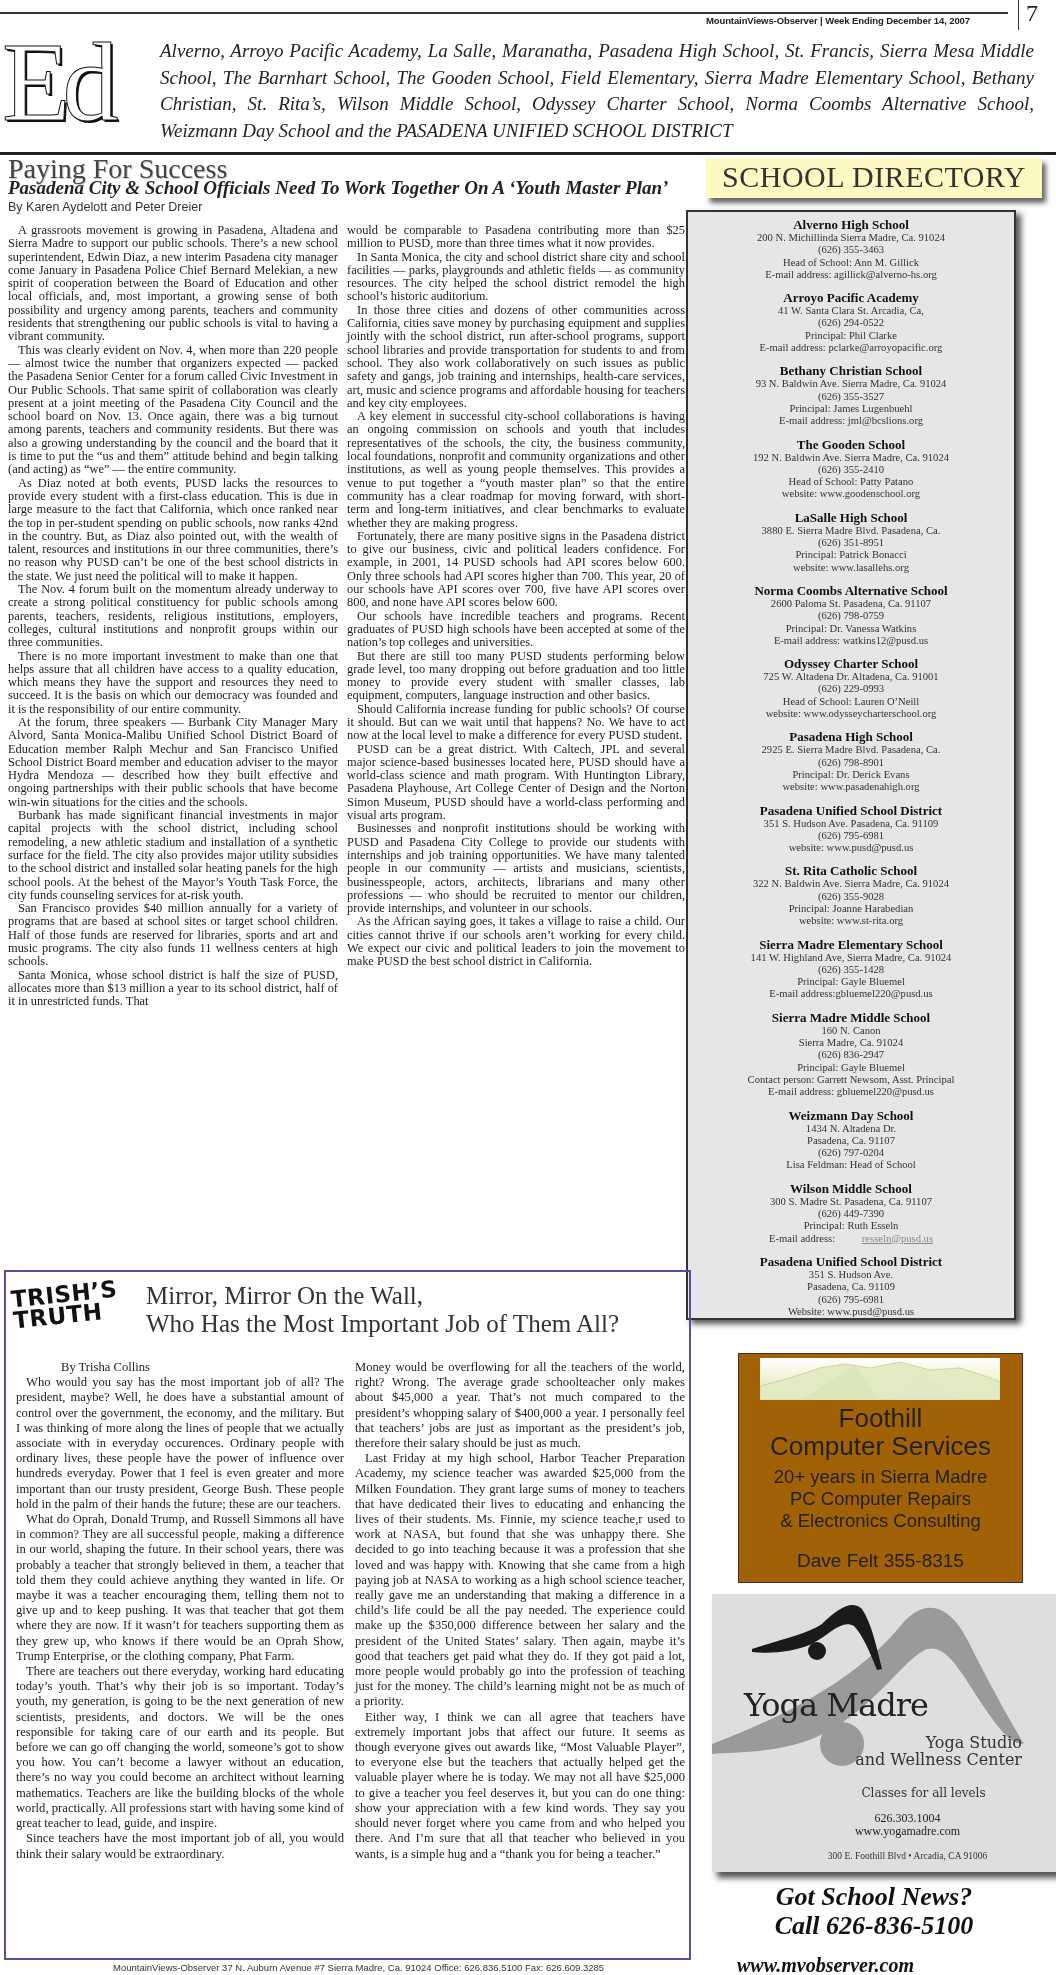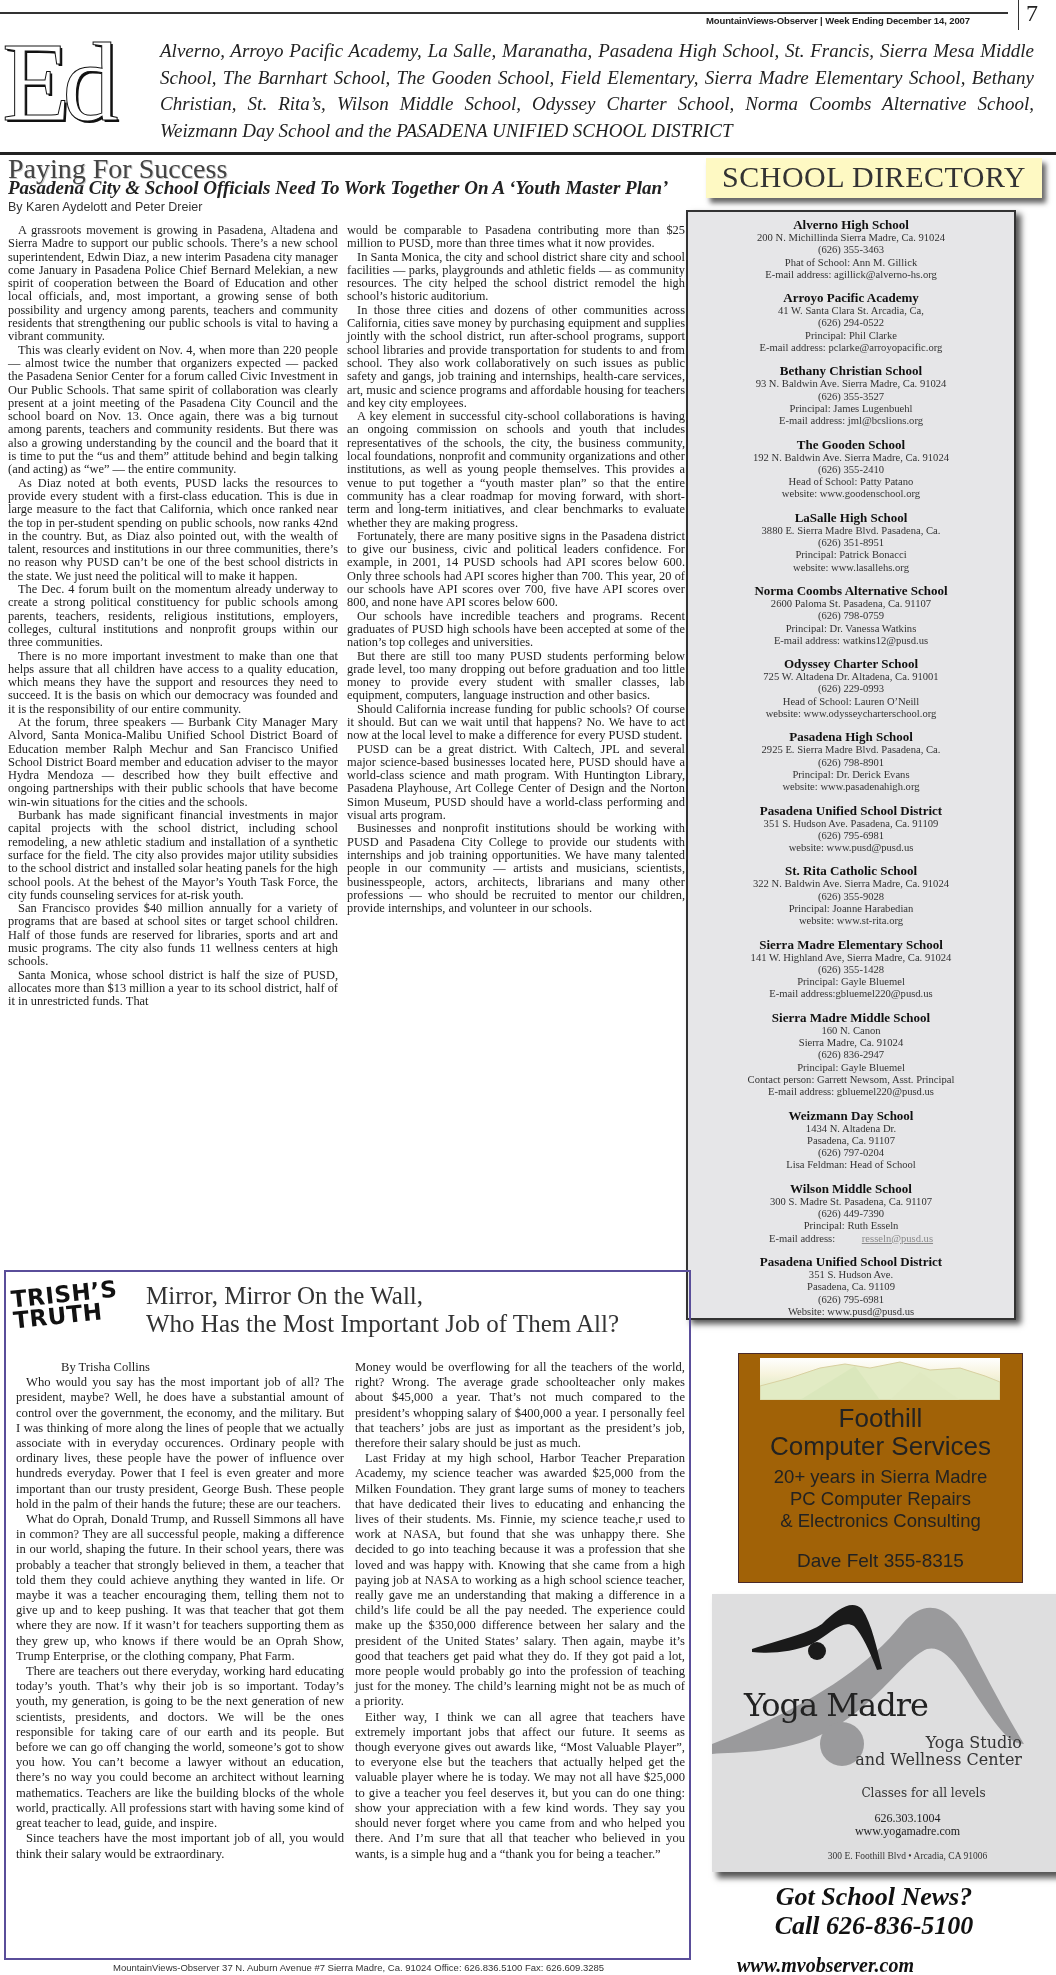--- a/index.html
+++ b/index.html
@@ -79,50 +79,51 @@
 <div class="edrule"></div>
 
 <div class="headline">Paying For Success</div>
 <div class="subhead">Pasadena City &amp; School Officials Need To Work Together On A ‘Youth Master Plan’</div>
 <div class="byline">By Karen Aydelott and Peter Dreier</div>
 
 <div class="col col1">
   <p>A grassroots movement is growing in Pasadena, Altadena and Sierra Madre to support our public schools. There’s a new school superintendent, Edwin Diaz, a new interim Pasadena city manager come January in Pasadena Police Chief Bernard Melekian, a new spirit of cooperation between the Board of Education and other local officials, and, most important, a growing sense of both possibility and urgency among parents, teachers and community residents that strengthening our public schools is vital to having a vibrant community.</p>
   <p>This was clearly evident on Nov. 4, when more than 220 people — almost twice the number that organizers expected — packed the Pasadena Senior Center for a forum called Civic Investment in Our Public Schools. That same spirit of collaboration was clearly present at a joint meeting of the Pasadena City Council and the school board on Nov. 13. Once again, there was a big turnout among parents, teachers and community residents. But there was also a growing understanding by the council and the board that it is time to put the “us and them” attitude behind and begin talking (and acting) as “we” — the entire community.</p>
   <p>As Diaz noted at both events, PUSD lacks the resources to provide every student with a first-class education. This is due in large measure to the fact that California, which once ranked near the top in per-student spending on public schools, now ranks 42nd in the country. But, as Diaz also pointed out, with the wealth of talent, resources and institutions in our three communities, there’s no reason why PUSD can’t be one of the best school districts in the state. We just need the political will to make it happen.</p>
-  <p>The Dec. 4 forum built on the momentum already underway to create a strong political constituency for public schools among parents, teachers, residents, religious institutions, employers, colleges, cultural institutions and nonprofit groups within our three communities.</p>
+  <p>The Nov. 4 forum built on the momentum already underway to create a strong political constituency for public schools among parents, teachers, residents, religious institutions, employers, colleges, cultural institutions and nonprofit groups within our three communities.</p>
   <p>There is no more important investment to make than one that helps assure that all children have access to a quality education, which means they have the support and resources they need to succeed. It is the basis on which our democracy was founded and it is the responsibility of our entire community.</p>
   <p>At the forum, three speakers — Burbank City Manager Mary Alvord, Santa Monica-Malibu Unified School District Board of Education member Ralph Mechur and San Francisco Unified School District Board member and education adviser to the mayor Hydra Mendoza — described how they built effective and ongoing partnerships with their public schools that have become win-win situations for the cities and the schools.</p>
   <p>Burbank has made significant financial investments in major capital projects with the school district, including school remodeling, a new athletic stadium and installation of a synthetic surface for the field. The city also provides major utility subsidies to the school district and installed solar heating panels for the high school pools. At the behest of the Mayor’s Youth Task Force, the city funds counseling services for at-risk youth.</p>
   <p>San Francisco provides $40 million annually for a variety of programs that are based at school sites or target school children. Half of those funds are reserved for libraries, sports and art and music programs. The city also funds 11 wellness centers at high schools.</p>
   <p>Santa Monica, whose school district is half the size of PUSD, allocates more than $13 million a year to its school district, half of it in unrestricted funds. That</p>
 </div>
 
 <div class="col col2">
   <p style="text-indent:0">would be comparable to Pasadena contributing more than $25 million to PUSD, more than three times what it now provides.</p>
   <p>In Santa Monica, the city and school district share city and school facilities — parks, playgrounds and athletic fields — as community resources. The city helped the school district remodel the high school’s historic auditorium.</p>
   <p>In those three cities and dozens of other communities across California, cities save money by purchasing equipment and supplies jointly with the school district, run after-school programs, support school libraries and provide transportation for students to and from school. They also work collaboratively on such issues as public safety and gangs, job training and internships, health-care services, art, music and science programs and affordable housing for teachers and key city employees.</p>
   <p>A key element in successful city-school collaborations is having an ongoing commission on schools and youth that includes representatives of the schools, the city, the business community, local foundations, nonprofit and community organizations and other institutions, as well as young people themselves. This provides a venue to put together a “youth master plan” so that the entire community has a clear roadmap for moving forward, with short-term and long-term initiatives, and clear benchmarks to evaluate whether they are making progress.</p>
   <p>Fortunately, there are many positive signs in the Pasadena district to give our business, civic and political leaders confidence. For example, in 2001, 14 PUSD schools had API scores below 600. Only three schools had API scores higher than 700. This year, 20 of our schools have API scores over 700, five have API scores over 800, and none have API scores below 600.</p>
   <p>Our schools have incredible teachers and programs. Recent graduates of PUSD high schools have been accepted at some of the nation’s top colleges and universities.</p>
   <p>But there are still too many PUSD students performing below grade level, too many dropping out before graduation and too little money to provide every student with smaller classes, lab equipment, computers, language instruction and other basics.</p>
   <p>Should California increase funding for public schools? Of course it should. But can we wait until that happens? No. We have to act now at the local level to make a difference for every PUSD student.</p>
   <p>PUSD can be a great district. With Caltech, JPL and several major science-based businesses located here, PUSD should have a world-class science and math program. With Huntington Library, Pasadena Playhouse, Art College Center of Design and the Norton Simon Museum, PUSD should have a world-class performing and visual arts program.</p>
   <p>Businesses and nonprofit institutions should be working with PUSD and Pasadena City College to provide our students with internships and job training opportunities. We have many talented people in our community — artists and musicians, scientists, businesspeople, actors, architects, librarians and many other professions — who should be recruited to mentor our children, provide internships, and volunteer in our schools.</p>
+  <p>As the African saying goes, it takes a village to raise a child. Our cities cannot thrive if our schools aren’t working for every child.  We expect our civic and political leaders to join the movement to make PUSD the best school district in California.</p>
 </div>
 
 <div class="dir-title-box">
   <div class="dir-title">SCHOOL DIRECTORY</div>
 </div>
 <div class="dir-box">
   <div class="entry">
     <div class="name">Alverno High School</div>
     <div>200 N. Michillinda  Sierra Madre, Ca. 91024</div>
     <div>(626) 355-3463</div>
-    <div>Phat of School: Ann M. Gillick</div>
+    <div>Head of School: Ann M. Gillick</div>
     <div>E-mail address: agillick@alverno-hs.org</div>
   </div>
   <div class="entry">
     <div class="name">Arroyo Pacific Academy</div>
     <div>41 W. Santa Clara St.  Arcadia, Ca,</div>
     <div>(626) 294-0522</div>
     <div>Principal: Phil Clarke</div>
     <div>E-mail address: pclarke@arroyopacific.org</div>
   </div>
   <div class="entry">

